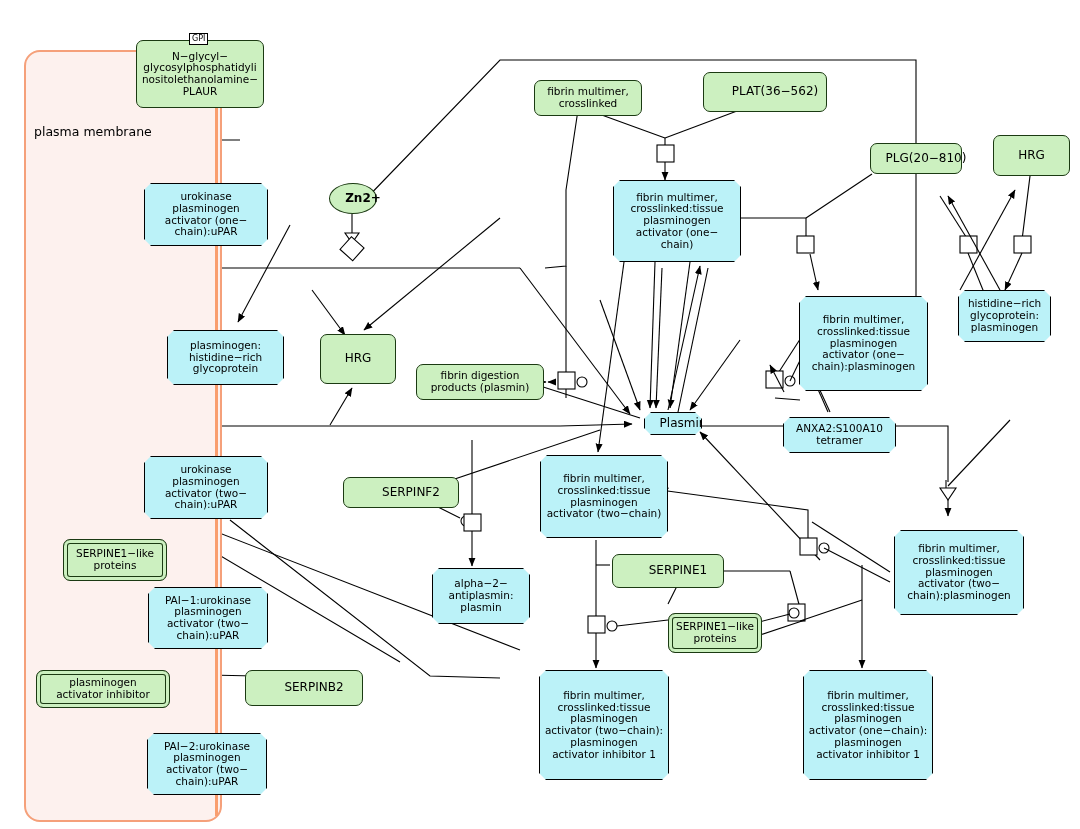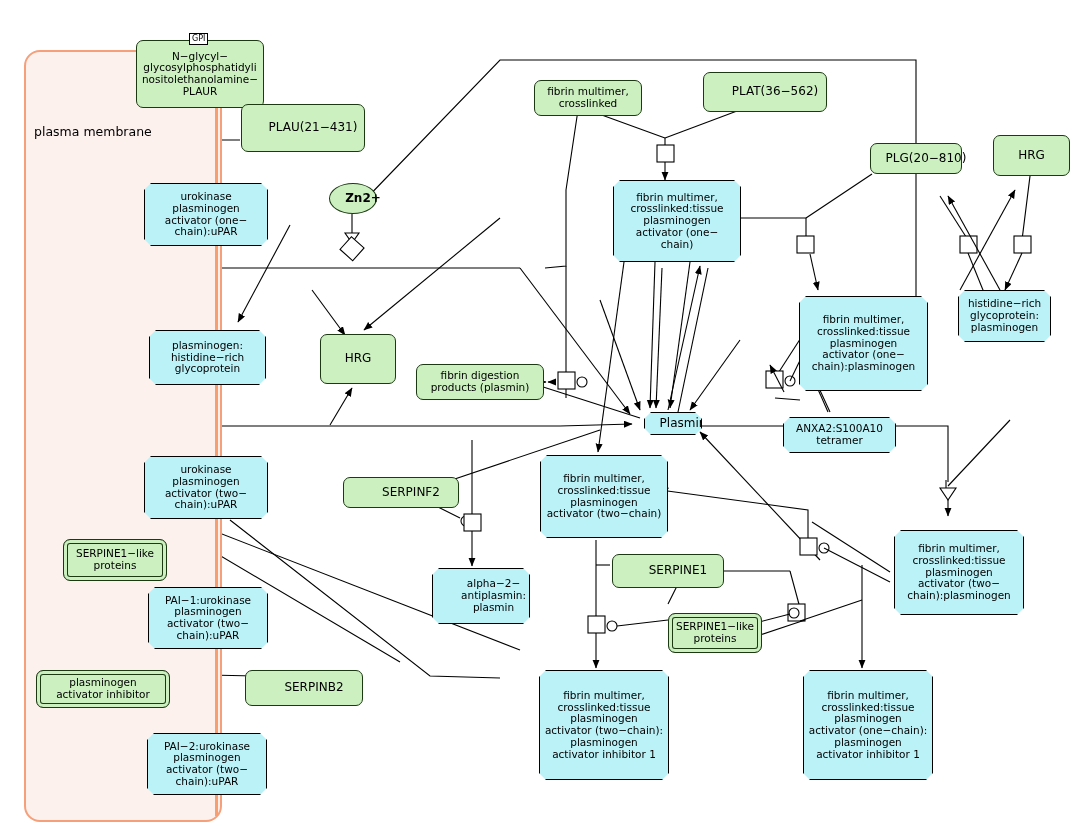--- a/index.html
+++ b/index.html
@@ -198,36 +198,33 @@
 
   <div class="gpi" style="left:145px;top:33px;margin-left:44px;">GPI</div>
 
   <div class="node n-green fs105" style="left:136px;top:40px;width:128px;height:68px;">
     <span style="white-space:pre-line;">N−glycyl−
 glycosylphosphatidyli
 nositolethanolamine−
 PLAUR</span>
   </div>
 
-  <div class="node n-green fs11" style="left:241px;top:104px;width:124px;height:48px;">
-    <span style="white-space:pre-line;">PLAU(21−431)</span>
-  </div>
 
   <div class="node n-blue clip fs105" style="left:136px;top:183px;width:124px;height:63px;">
     <span style="white-space:pre-line;">urokinase
 plasminogen
 activator (one−
 chain):uPAR</span>
   </div>
 
   <div class="node n-ellipse fs11" style="left:329px;top:183px;width:48px;height:31px;font-weight:bold;">
     <span>Zn2+</span>
   </div>
 
-  <div class="node n-blue clip fs105" style="left:141px;top:330px;width:117px;height:55px;">
+  <div class="node n-blue clip fs105" style="left:159px;top:330px;width:117px;height:55px;">
     <span style="white-space:pre-line;">plasminogen:
 histidine−rich
 glycoprotein</span>
   </div>
 
   <div class="node n-green fs12" style="left:320px;top:334px;width:76px;height:50px;">
     <span>HRG</span>
   </div>
 
   <div class="node n-green fs105" style="left:416px;top:364px;width:128px;height:36px;">
@@ -322,21 +319,21 @@
     <span>SERPINF2</span>
   </div>
 
   <div class="node n-blue clip fs105" style="left:532px;top:455px;width:128px;height:83px;">
     <span style="white-space:pre-line;">fibrin multimer,
 crosslinked:tissue
 plasminogen
 activator (two−chain)</span>
   </div>
 
-  <div class="node n-blue clip fs105" style="left:424px;top:568px;width:98px;height:56px;justify-content:flex-end;">
+  <div class="node n-blue clip fs105" style="left:424px;top:568px;width:98px;height:56px;">
     <span style="white-space:pre-line;">alpha−2−
 antiplasmin:
 plasmin</span>
   </div>
 
   <div class="node n-green fs11" style="left:612px;top:554px;width:112px;height:34px;">
     <span>SERPINE1</span>
   </div>
 
   <div class="node n-set fs105" style="left:668px;top:613px;width:94px;height:40px;">

